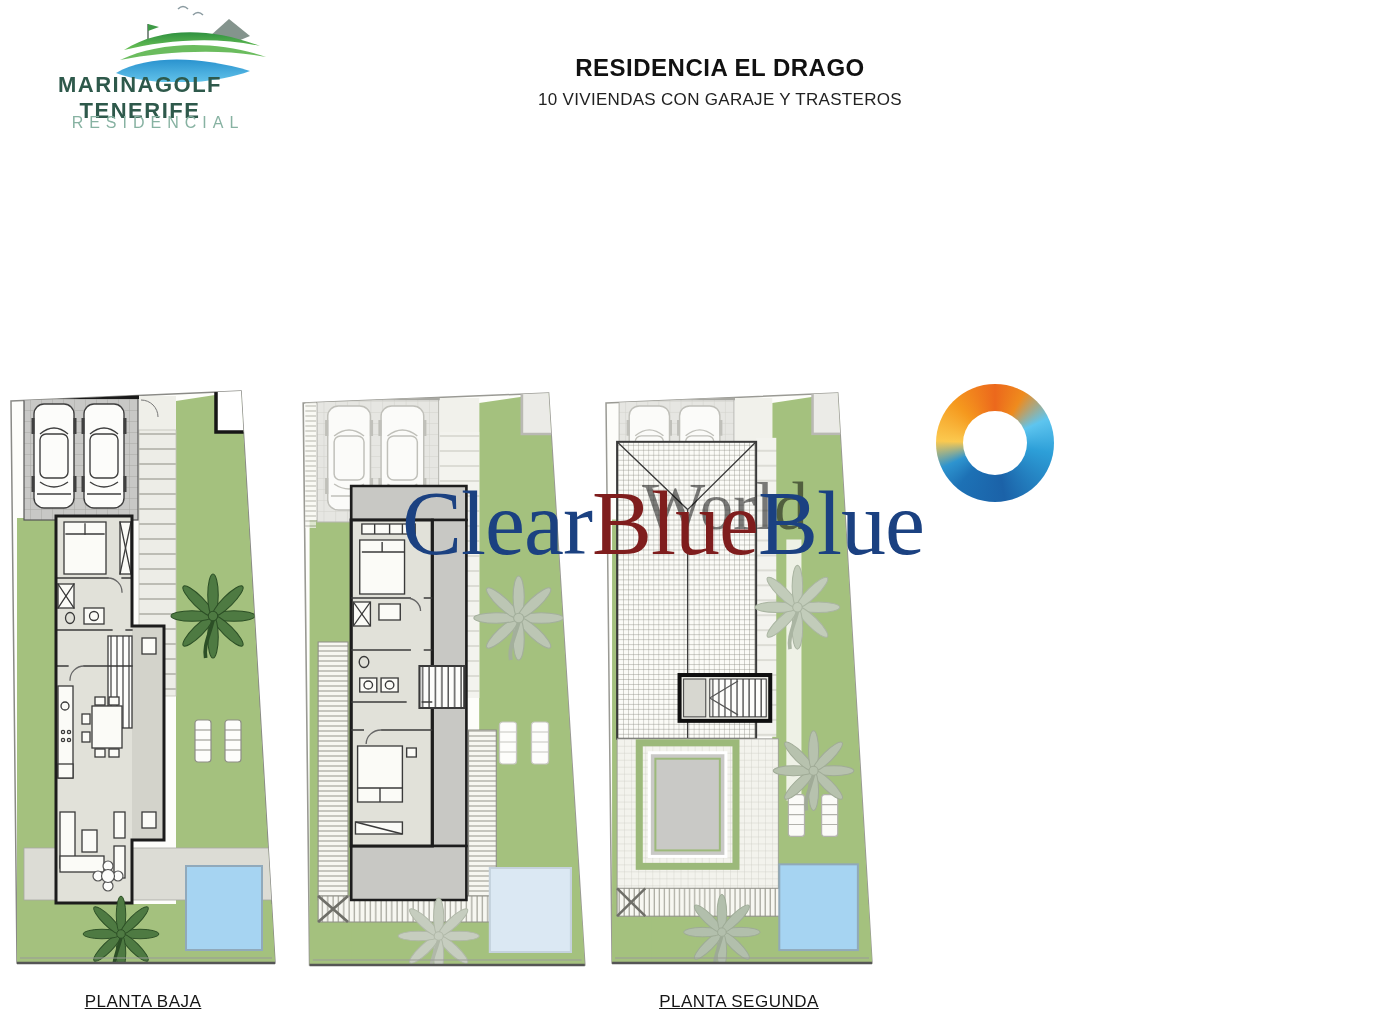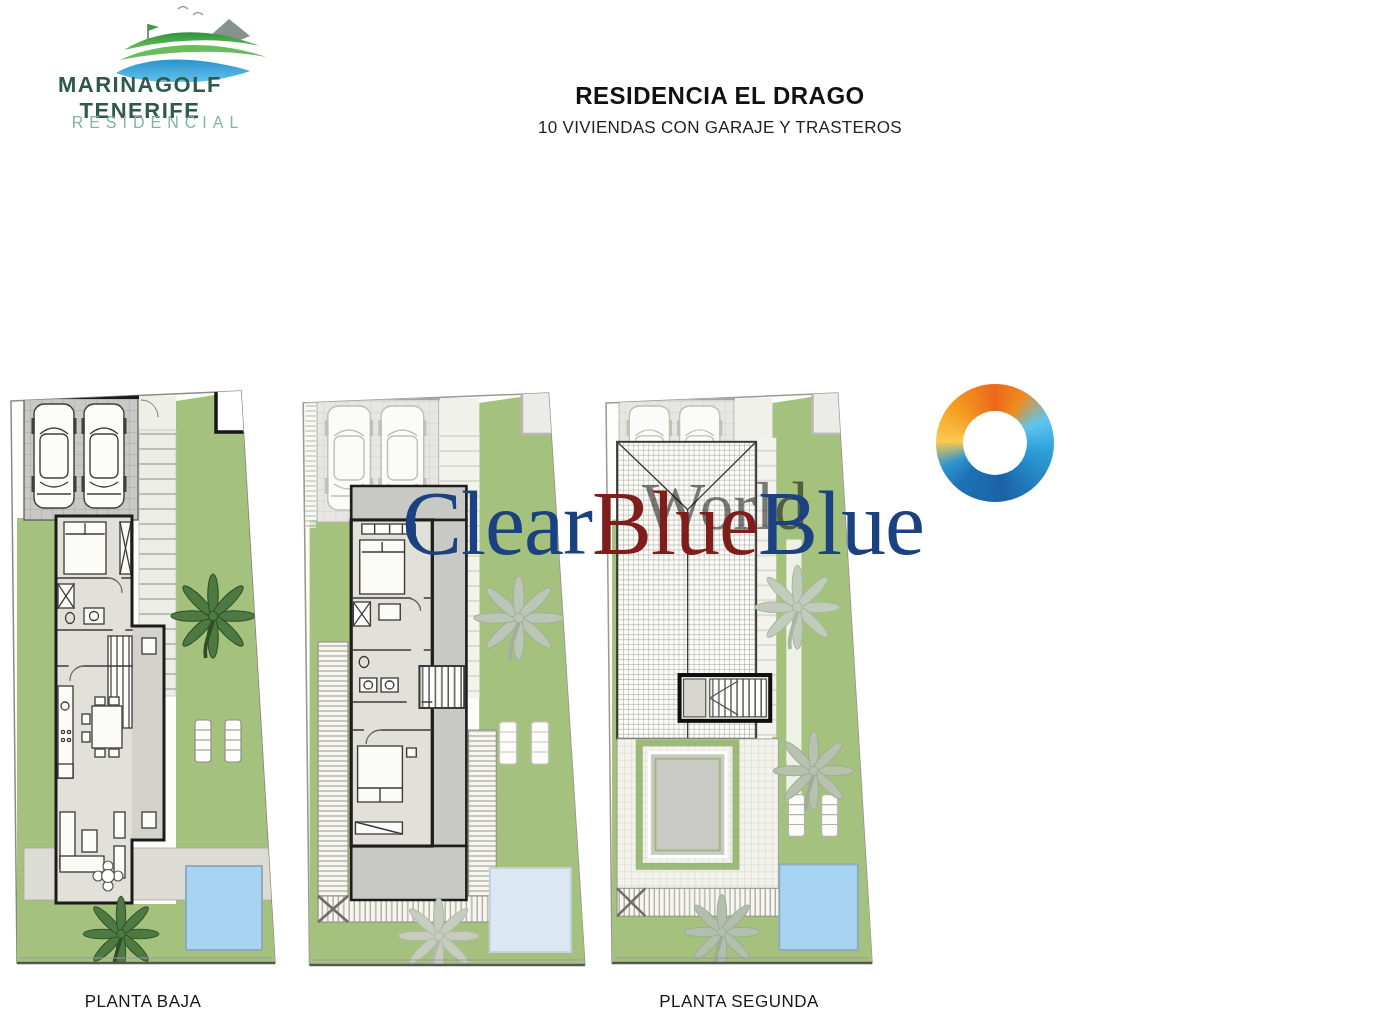--- a/index.html
+++ b/index.html
@@ -6,27 +6,27 @@
   .page{position:relative;width:1400px;height:1024px;background:#fff;overflow:hidden;
         font-family:"Liberation Sans",sans-serif;}
   
   .brand{position:absolute;left:10px;top:0;width:260px;text-align:center;}
   .brand-art{position:absolute;left:88px;top:2px;}
   .brand-name{position:absolute;left:0;top:72px;width:260px;font-size:22px;font-weight:600;
               letter-spacing:1.5px;color:#2e594b;}
   .brand-tagline{position:absolute;left:18px;top:114px;width:260px;font-size:16px;
                  letter-spacing:6px;color:#87b2a2;}
   
-  .titleblock{position:absolute;left:520px;top:54px;width:400px;text-align:center;margin-top:28px;}
+  .titleblock{position:absolute;left:520px;top:54px;width:400px;text-align:center;}
   .doc-title{font-size:24px;font-weight:bold;color:#111;letter-spacing:0.5px;}
   .doc-subtitle{margin-top:8px;font-size:17px;color:#222;letter-spacing:0.3px;}
   
   svg.plan{position:absolute;z-index:2;}
   .plan-label{position:absolute;top:992px;z-index:2;text-align:center;font-size:17px;
-              letter-spacing:0.5px;color:#161616;}
+              letter-spacing:0.5px;color:#161616;text-decoration:underline;}
   
   .ghostmark{position:absolute;left:642px;top:468px;z-index:3;font-family:"Liberation Serif",serif;
              font-size:67px;color:#000000;opacity:.5;white-space:nowrap;}
   .watermark{position:absolute;left:402px;top:472px;z-index:6;font-family:"Liberation Serif",serif;
              font-size:90px;letter-spacing:-1px;white-space:nowrap;}
   .wm-navy{color:#1b4181;text-align:right;}
   .wm-blue{color:#7f1d1d;}
   
   .swirl{position:absolute;left:936px;top:384px;width:118px;height:118px;border-radius:50%;z-index:7;
          background:conic-gradient(from 0deg,#ec681c,#ef8b1d 30deg,#5ec5ef 65deg,#2d9fd8 100deg,

